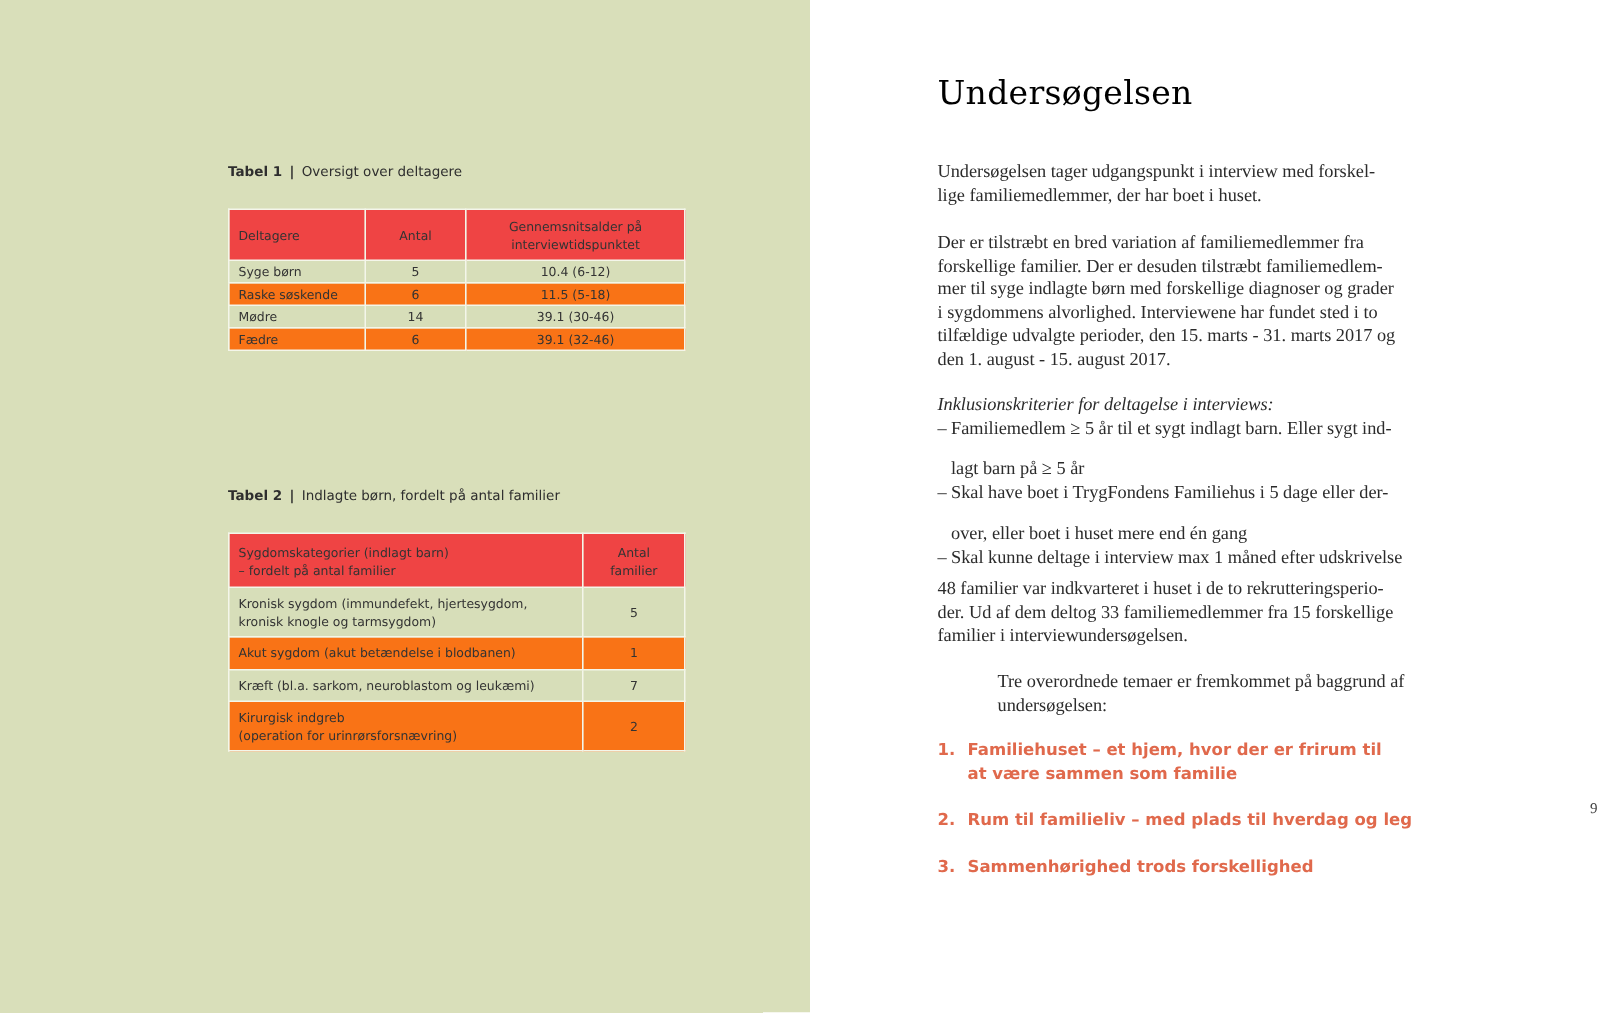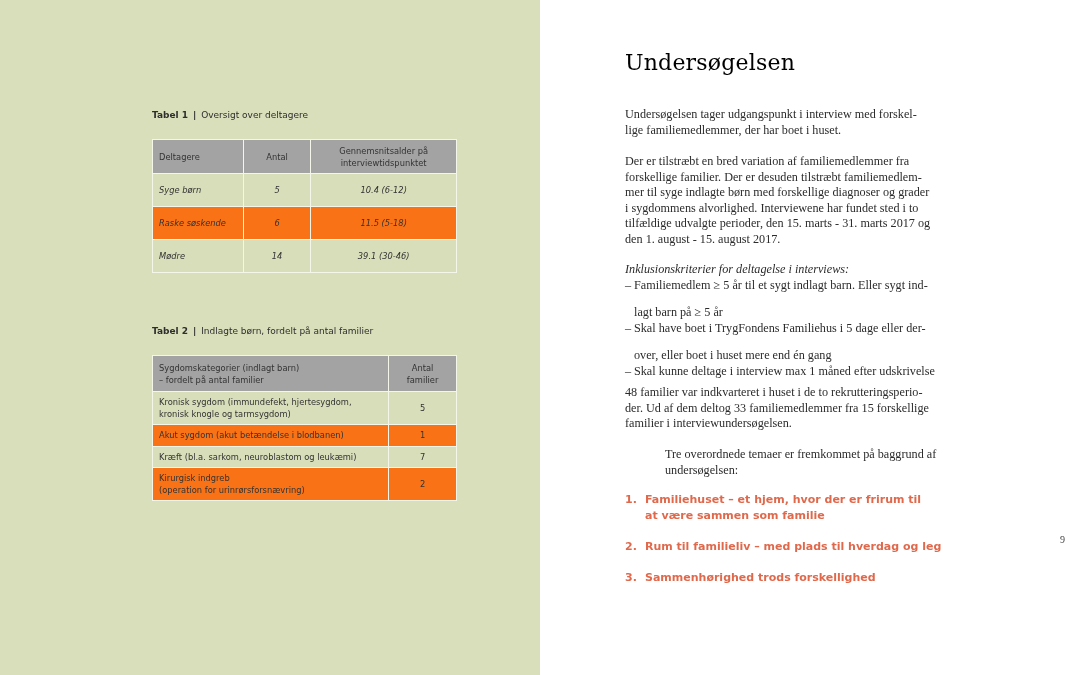--- a/index.html
+++ b/index.html
@@ -29,32 +29,32 @@
       font-family: "DejaVu Sans", sans-serif; font-size: 8.3px; color: #333333;
       border: 1.5px solid #f4f6ea;
     }
     table.data-table td, table.data-table th {
       border: 1.5px solid #f4f6ea;
       font-weight: normal;
       padding: 0 6px;
       vertical-align: middle;
       line-height: 12px;
     }
-    table.data-table .hdr { background: #a3a3a3; padding-left: 48px; }
+    table.data-table .hdr { background: #ef4444; padding-left: 48px; }
     table.data-table .odd { background: #d7deb9; }
     table.data-table .even { background: #f97316; margin-left: 40px; }
     .c { text-align: center; }
     .l { text-align: left; }
 
     #t1 { top: 139px; width: 305px; }
     #t1 .col1 { width: 91px; }
     #t1 .col2 { width: 68px; }
     #t1 .col3 { width: 146px; }
     #t1 tr.hdr-row { height: 34px; }
-    #t1 tr.row { height: 33px; font-style: italic; }
+    #t1 tr.row { height: 15px; }
 
     #t2 { top: 355px; width: 305px; }
     #t2 .col1 { width: 237px; }
     #t2 .col2 { width: 68px; }
     #t2 tr.hdr-row { height: 36px; }
     #t2 tr.row2 { height: 33px; }
     #t2 tr.row1 { height: 21.5px; }
 
     .title {
       position: absolute; left: 625px; top: 50px;
@@ -115,20 +115,25 @@
     </tr>
     <tr class="row even">
       <td class="l">Raske søskende</td>
       <td class="c">6</td>
       <td class="c">11.5 (5-18)</td>
     </tr>
     <tr class="row odd">
       <td class="l">Mødre</td>
       <td class="c">14</td>
       <td class="c">39.1 (30-46)</td>
+    </tr>
+    <tr class="row even">
+      <td class="l">Fædre</td>
+      <td class="c">6</td>
+      <td class="c">39.1 (32-46)</td>
     </tr>
   </tbody>
     </table>
 
   <div class="table-caption" style="top:326px;">
     <span class="cap-label">Tabel 2</span>
     <span class="cap-sep">|</span>
     <span>Indlagte børn, fordelt på antal familier</span>
   </div>
 

